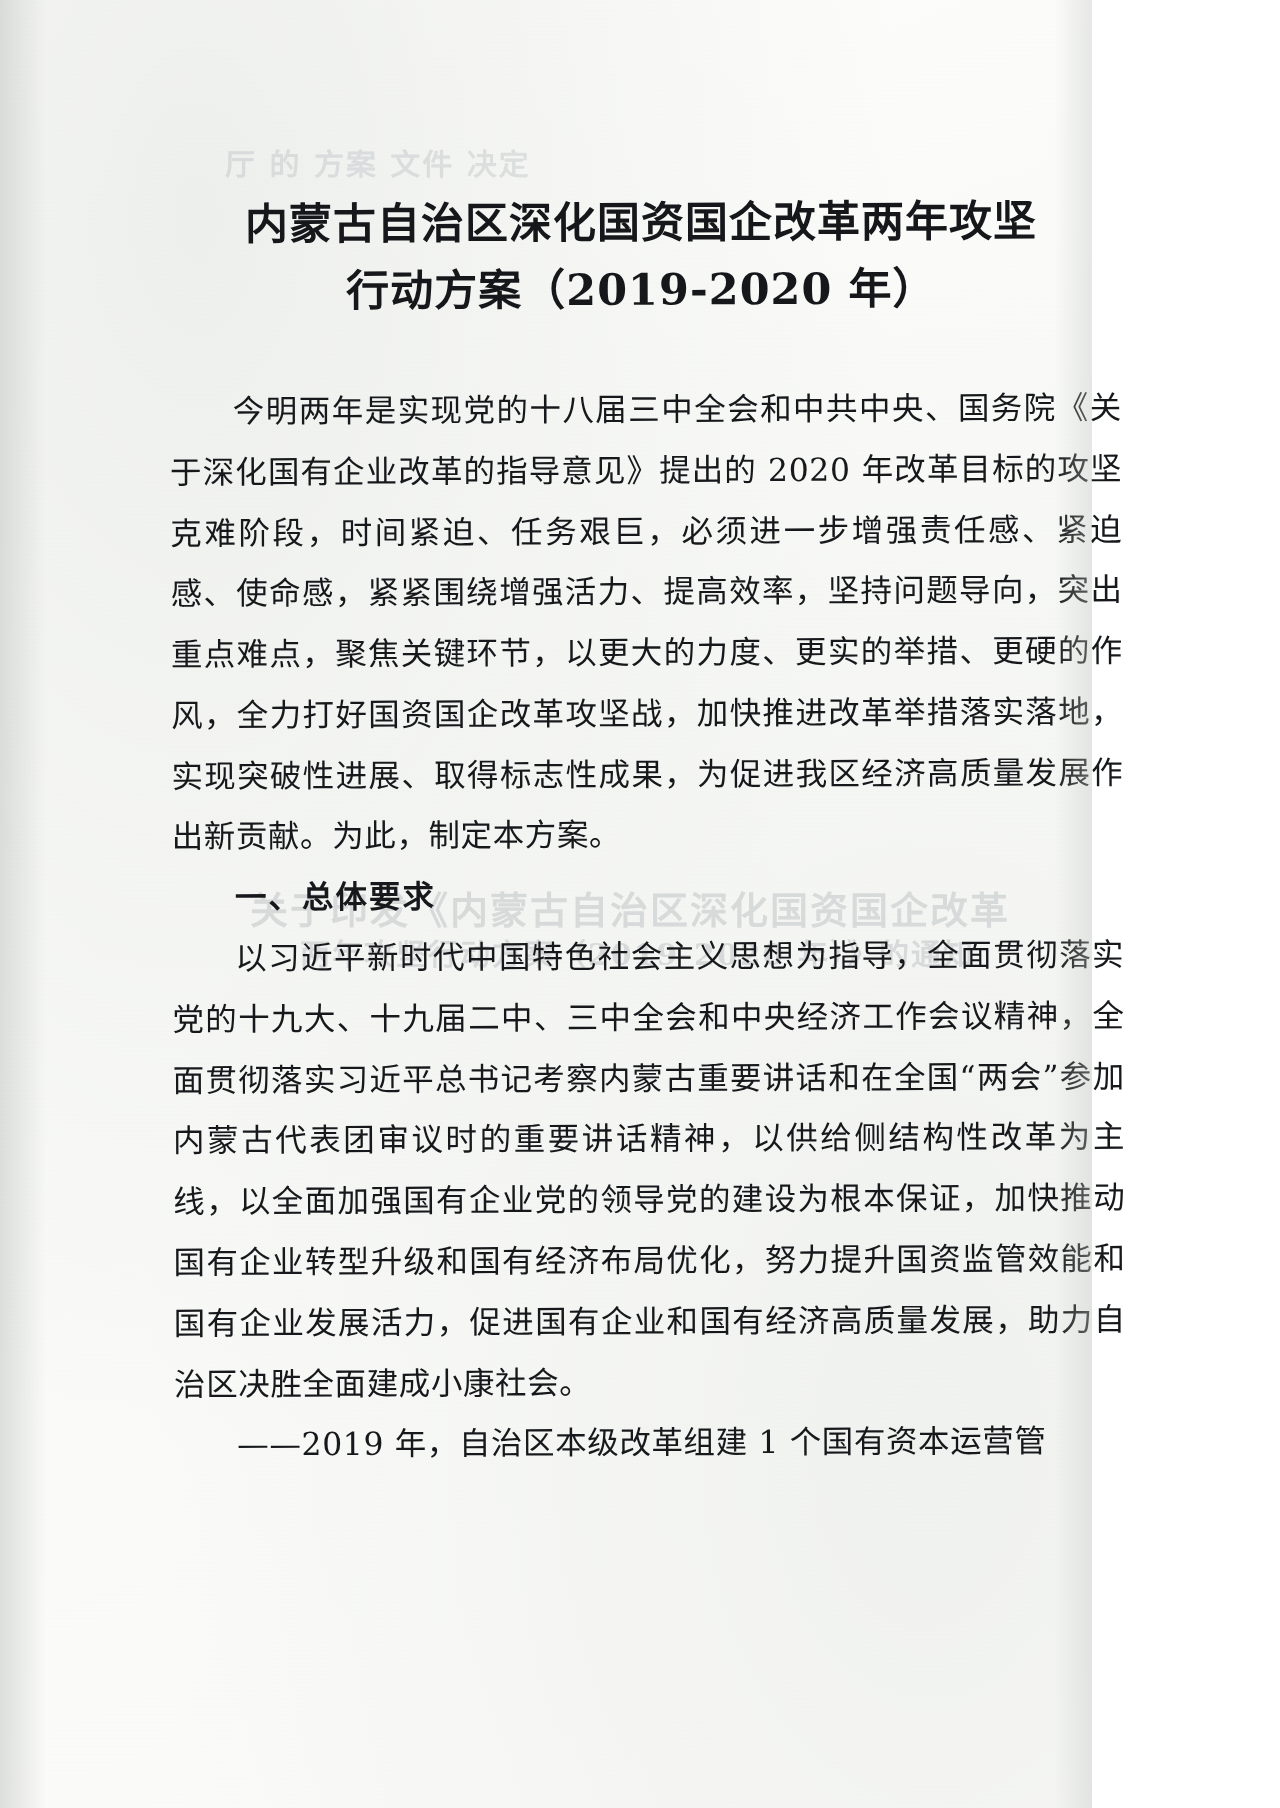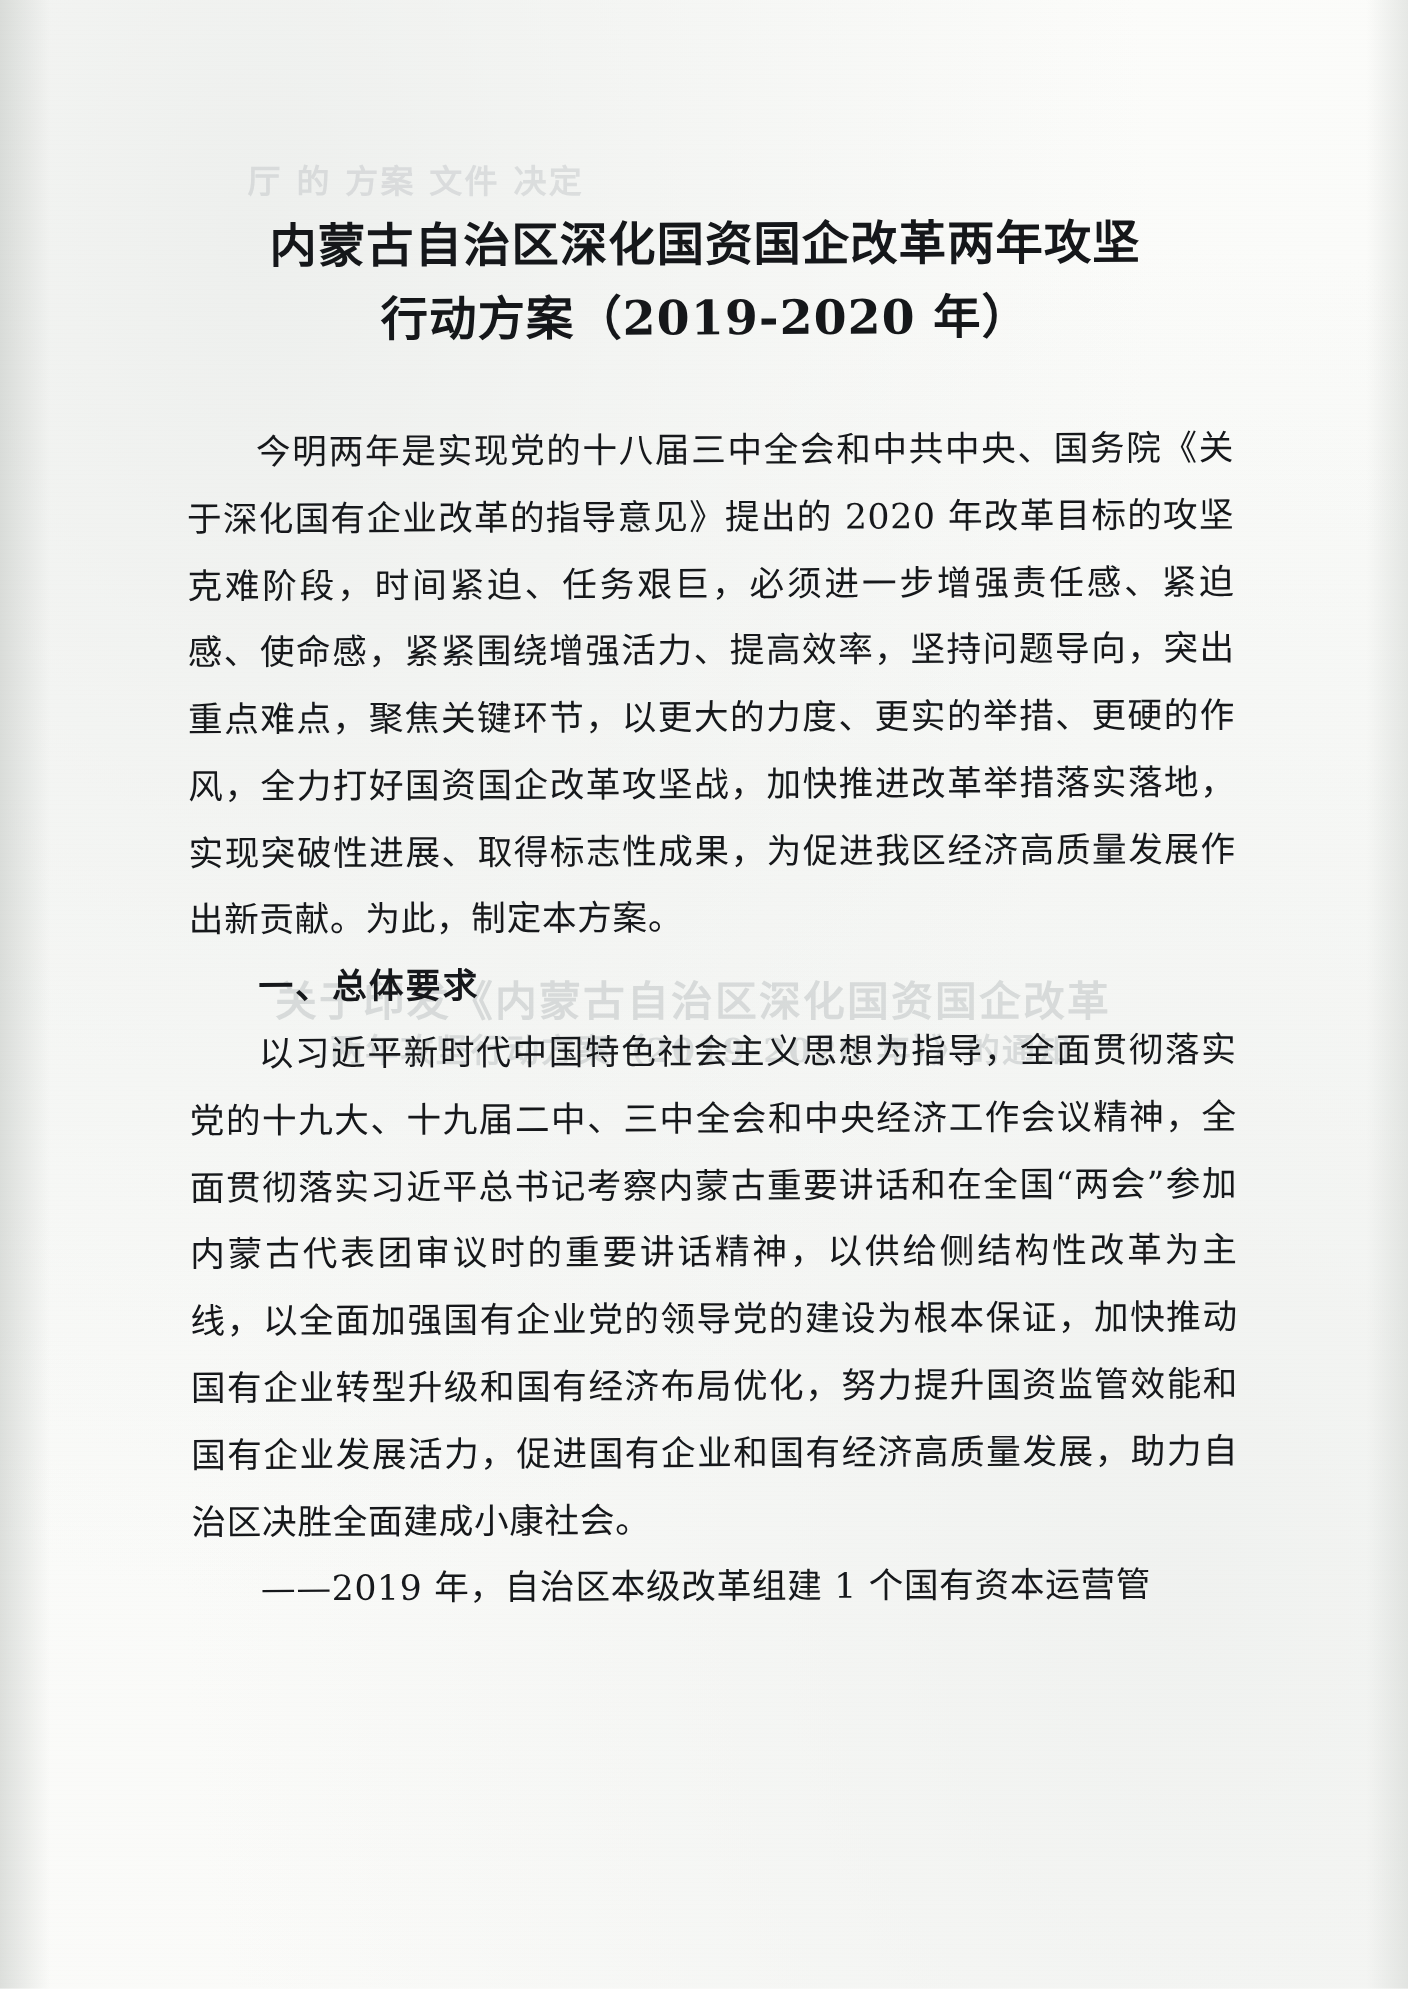--- a/index.html
+++ b/index.html
@@ -10,21 +10,21 @@
     width: 1280px;
     height: 1808px;
     background: #ffffff;
     font-family: "DejaVu Serif", "Liberation Serif", serif;
     overflow: hidden;
   }
 
   
   .page {
     position: relative;
-    width: 1280px;
+    width: 1092px;
     height: 1808px;
     background:
       radial-gradient(ellipse at 18% 12%, rgba(236,238,236,0.9) 0%, rgba(255,255,255,0) 55%),
       radial-gradient(ellipse at 85% 80%, rgba(238,240,238,0.85) 0%, rgba(255,255,255,0) 60%),
       linear-gradient(160deg, #fdfdfb 0%, #f9faf8 45%, #fbfbf9 100%);
   }
 
   
   .page::before {
     content: "";

